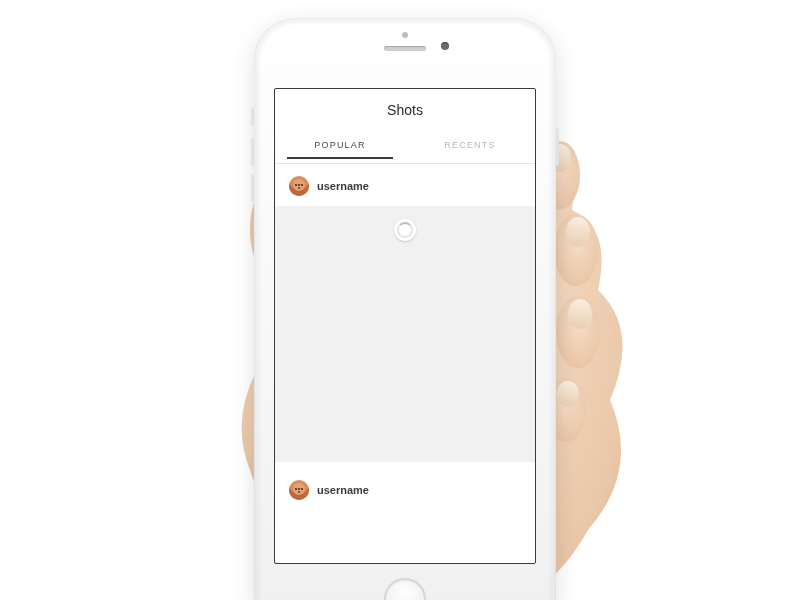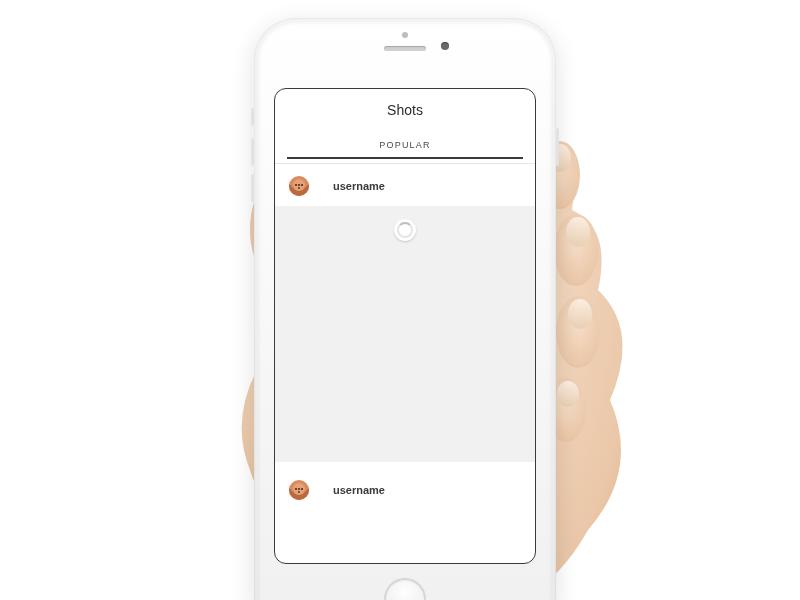--- a/index.html
+++ b/index.html
@@ -42,21 +42,21 @@
   }
   .side-btn{position:absolute;background:#e2e2e2;border-radius:2px;}
   .side-btn.mute{left:-3px;top:90px;width:3px;height:18px;}
   .side-btn.vup{left:-3px;top:120px;width:3px;height:28px;}
   .side-btn.vdn{left:-3px;top:156px;width:3px;height:28px;}
   .side-btn.pwr{right:-3px;top:110px;width:3px;height:38px;}
 
   
   .screen{
     position:absolute; left:16px; right:16px; top:66px; bottom:70px;
-    background:#fff; border:1.5px solid #3a3a3a; border-radius:12px;
+    background:#fff; border:1.5px solid #3a3a3a; border-radius:2px;
     overflow:hidden;
   }
   .hdr{
     height:42px; display:flex; align-items:center; justify-content:center;
     font-size:14px; color:#2b2b2b; font-weight:500;
   }
   .tabs{
     height:32px; display:flex; align-items:flex-start;
     border-bottom:1px solid #e6e6e6;
   }
@@ -66,21 +66,21 @@
     cursor:pointer;
   }
   .tab.active{color:#4a4a4a;}
   .tab.active::after{
     content:""; position:absolute; left:12px; right:12px; bottom:-1px;
     height:2px; background:#3a3a3a;
   }
   .feed{padding:0 0 0 0;}
   .post{}
   .post-hdr{
-    display:flex; align-items:center; gap:24px;
+    display:flex; align-items:center; gap:8px;
     padding:12px 14px 10px 14px;
   }
   .avatar{
     width:20px;height:20px;border-radius:50%;
     background:#d98a5e; position:relative; overflow:hidden;
     box-shadow:inset 0 -6px 0 0 #b96b3f;
   }
   .avatar::before{
     content:""; position:absolute; top:3px; left:50%; transform:translateX(-50%);
     width:12px;height:12px;border-radius:50%; background:#e7a073;
@@ -158,20 +158,23 @@
       <div class="camera"></div>
       <div class="home-btn"></div>
 
       <div class="screen">
         <div class="hdr">Shots</div>
 
         <div class="tabs">
           <div class="tab active">
             <span>POPULAR</span>
           </div>
+          <div class="tab">
+            <span>RECENTS</span>
+          </div>
         </div>
 
         <div class="feed">
           <div class="post">
             <div class="post-hdr">
               <span class="avatar"></span>
               <span class="uname">username</span>
             </div>
             <div class="placeholder"></div>
           </div>

